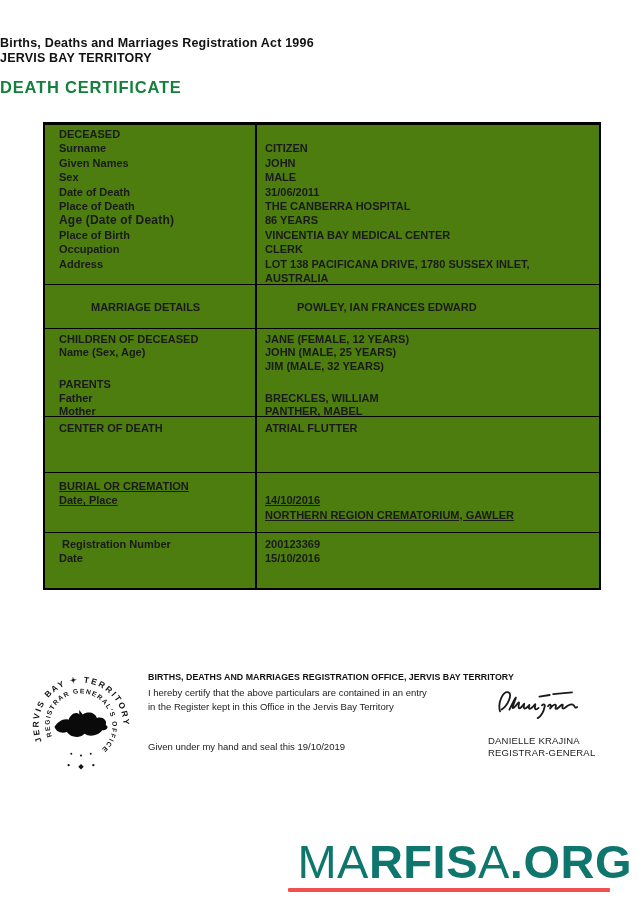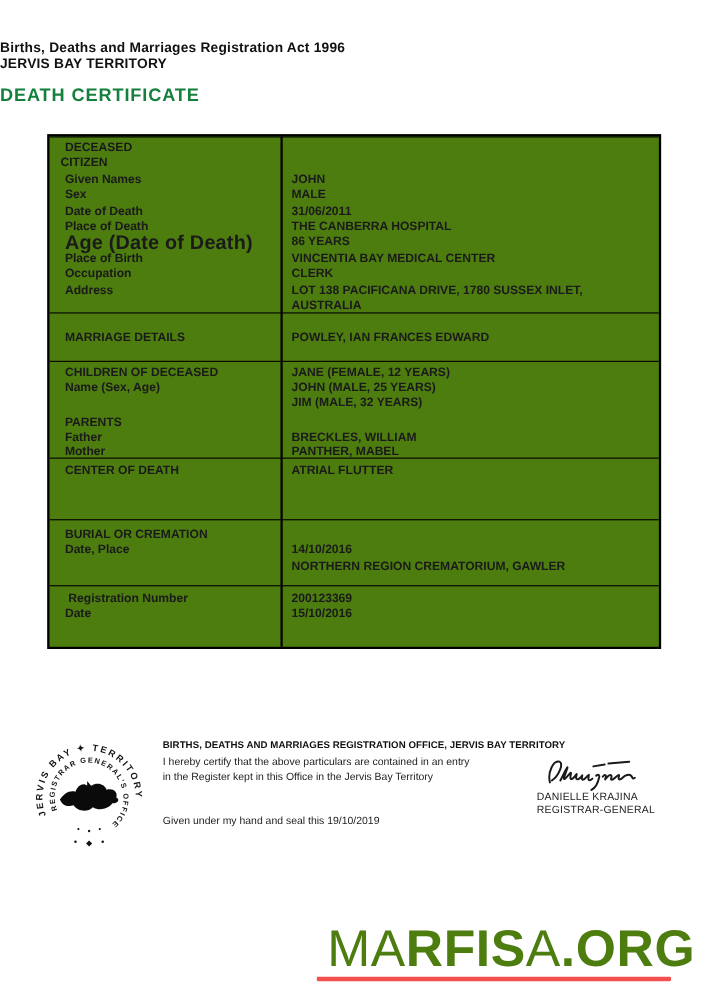--- a/index.html
+++ b/index.html
@@ -18,41 +18,41 @@
     position:absolute; left:43px; top:122px; width:558px;
     border:2px solid #000; box-sizing:border-box; background:#4d7c0f;
   }
   .v-divider { position:absolute; top:0; bottom:0; left:210px; width:2px; background:#000; z-index:5; }
   .section { position:relative; box-sizing:border-box; border-top:1.5px solid #000; overflow:hidden; }
   .section:first-of-type { border-top:none; }
   .row { display:flex; align-items:flex-start; font-size:11px; font-weight:bold; line-height:14.4px; }
   .row .lbl { flex:0 0 210px; padding-left:14px; box-sizing:border-box; white-space:pre-wrap; }
   .row .val { flex:1; padding-left:10px; padding-right:4px; }
   .row.spacer { height:5px; }
-  .lbl.large-lbl { font-size:18px; letter-spacing:0.2px; }
+  .lbl.large-lbl { font-size:12px; letter-spacing:0.2px; }
 
   .sec-deceased { height:160px; padding-top:2px; }
-  .sec-marriage { height:44px; }
+  .sec-marriage { height:44px;padding-left:32px; }
   .sec-marriage .row { padding-top:15px; }
   .sec-children { height:88px; padding-top:4px; }
   .sec-children .row { line-height:13.4px; }
   .sec-cause { height:56px; padding-top:4px; }
-  .sec-burial { height:60px; padding-top:6px; }
+  .sec-burial { height:60px; padding-top:6px;text-decoration:underline; }
   .sec-registration { height:56px; padding-top:4px; }
 
   
   .seal { position:absolute; left:28px; top:672px; width:106px; height:106px; }
   .office-block { position:absolute; left:148px; top:672px; width:350px; }
   .office-line { font-weight:bold; font-size:8.8px; white-space:nowrap; color:#111; letter-spacing:0.05px; }
   .certify { font-size:9.5px; margin-top:4px; line-height:13.5px; color:#222; }
   .given-line { position:absolute; left:148px; top:741px; font-size:9.5px; color:#222; }
 
   .sig-block { position:absolute; left:488px; top:683px; width:140px; }
   .sig-svg { width:108px; height:36px; display:block; }
-  .sig-name { font-size:9.5px; color:#222; margin-top:0; letter-spacing:0.2px; }
+  .sig-name { font-size:9.5px; color:#222; margin-top:16px; letter-spacing:0.2px; }
   .sig-title { font-size:9.5px; color:#222; margin-top:1px; letter-spacing:0.2px; }
 
   
   .logo { position:absolute; right:12px; top:838px; }
   .logo-text { font-size:47px; line-height:1.0; letter-spacing:0.5px; white-space:nowrap; }
   .logo-text .lt-light { font-weight:400; }
   .logo-text .lt-bold { font-weight:700; }
   .logo-underline { height:4px; margin-top:3px; margin-left:-9px; width:calc(100% - 13px); border-radius:1px; }
 
   .seal text { font-family:"Liberation Sans", sans-serif; }
@@ -69,20 +69,21 @@
   </div>
 
   <div class="cert-table">
     <div class="v-divider"></div>
   <div class="section sec-deceased">
         <div class="row">
           <span class="lbl hdr-lbl">DECEASED</span>
           <span class="val"></span>
         </div>
         <div class="row">
+          <span class="lbl">Surname</span>
           <span class="val">CITIZEN</span>
         </div>
         <div class="row">
           <span class="lbl">Given Names</span>
           <span class="val">JOHN</span>
         </div>
         <div class="row">
           <span class="lbl">Sex</span>
           <span class="val">MALE</span>
         </div>
@@ -219,17 +220,17 @@
         <path d="M62,27 C64,24 66,25 65,28 C64,31 64,30 67,27 C70,24 72,25 71,28 C70,31 72,31 75,28 C78,25 80,24 79,27 C78,30 80,31 83,28 C86,25 90,24 92,26 C94,28 93,30 96,28"></path>
         <path d="M52,16 L64,14"></path>
         <path d="M68,13 L90,11"></path>
       </g>
     </svg>
     <div class="sig-name">DANIELLE KRAJINA</div>
     <div class="sig-title">REGISTRAR-GENERAL</div>
   </div>
 
   <div class="logo">
-    <div class="logo-text" style="color: #4d7c0f;"><span class="lt-light">M</span><span class="lt-light">A</span><span class="lt-bold">R</span><span class="lt-bold">F</span><span class="lt-bold">I</span><span class="lt-bold">S</span><span class="lt-light">A</span><span class="lt-bold">.</span><span class="lt-bold">O</span><span class="lt-bold">R</span><span class="lt-bold">G</span></div>
+    <div class="logo-text" style="color: #0f766e;"><span class="lt-light">M</span><span class="lt-light">A</span><span class="lt-bold">R</span><span class="lt-bold">F</span><span class="lt-bold">I</span><span class="lt-bold">S</span><span class="lt-light">A</span><span class="lt-bold">.</span><span class="lt-bold">O</span><span class="lt-bold">R</span><span class="lt-bold">G</span></div>
     <div class="logo-underline" style="background: rgb(242, 80, 78);"></div>
   </div>
 
 </div>
 
 </body></html>

